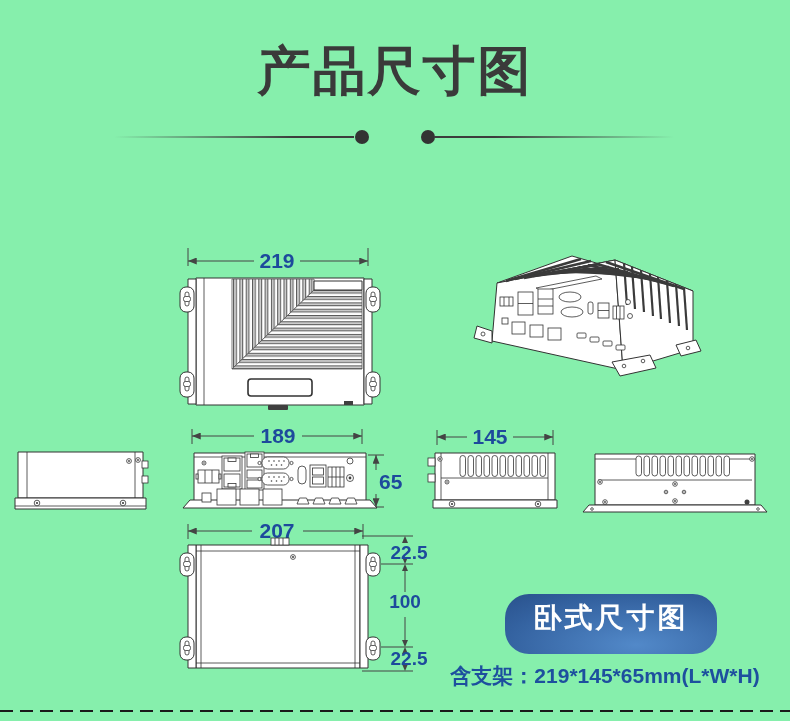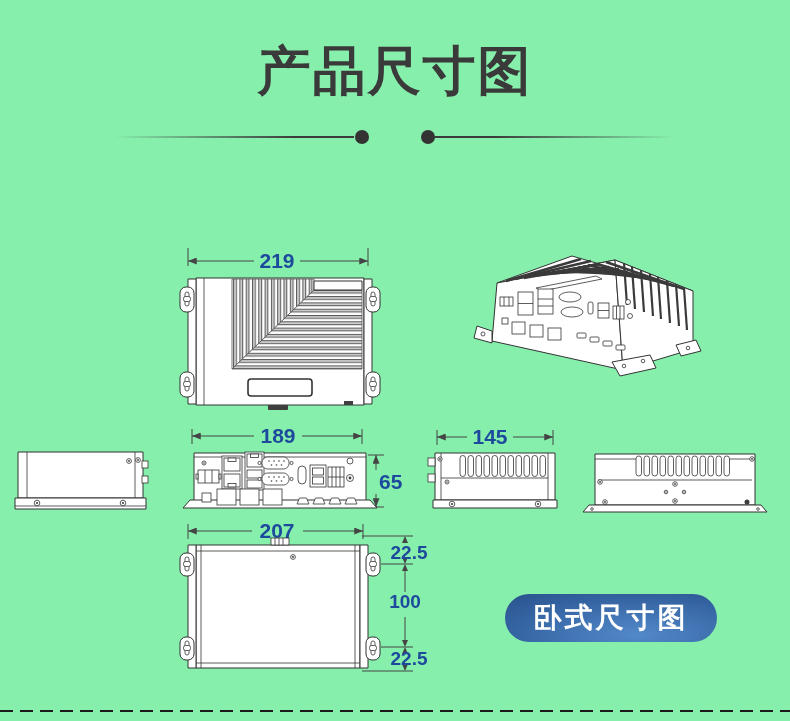--- a/index.html
+++ b/index.html
@@ -6,21 +6,21 @@
   .page{position:relative;width:790px;height:721px;background:#86efac;overflow:hidden;
         font-family:"Liberation Sans","DejaVu Sans",sans-serif;}
   .title{position:absolute;top:36px;left:0;right:0;margin:0;text-align:center;
          font-size:53px;font-weight:900;color:#3a3a3a;letter-spacing:2px;}
   .dl{position:absolute;top:136px;height:2px;width:240px;}
   .dl.left{left:114px;background:linear-gradient(90deg,rgba(80,80,80,0),#3c3c3c 75%);}
   .dl.right{left:434px;background:linear-gradient(270deg,rgba(80,80,80,0),#3c3c3c 75%);}
   .dot{position:absolute;top:130px;width:14px;height:14px;border-radius:50%;background:#333;}
   .dot.d1{left:355px;} .dot.d2{left:421px;}
   .drawing{position:absolute;left:0;top:0;}
-  .badge{position:absolute;left:505px;top:594px;width:212px;height:48px;border-radius:24px;
+  .badge{position:absolute;left:505px;top:594px;width:212px;height:60px;border-radius:24px;
          background:radial-gradient(140% 180% at 62% 85%,#5289c9 0%,#33619f 45%,#17356a 100%);
          color:#fff;font-size:28px;font-weight:800;letter-spacing:3px;
          text-align:center;line-height:48px;}
   .note{position:absolute;left:430px;top:662px;width:350px;text-align:center;
         font-size:21px;font-weight:bold;color:#1d4f9e;}
   .dashed{position:absolute;left:0;right:0;top:710px;height:2px;
           background:repeating-linear-gradient(90deg,#1a1a1a 0 13px,transparent 13px 20px);}
   .ln{fill:none;stroke:#333;stroke-width:1;stroke-linejoin:round;}
   .lt{stroke-width:.8;}
   .fw{fill:#fff;stroke:#333;stroke-width:1;stroke-linejoin:round;}
@@ -409,14 +409,15 @@
         <line class="dim" x1="405" y1="617" x2="405" y2="641"></line>
         <text class="dimtxt sm" x="405" y="608" text-anchor="middle">100</text>
         <polygon class="arr" points="402,654 408,654 405,647"></polygon>
         <polygon class="arr" points="402,664 408,664 405,671"></polygon>
         <text class="dimtxt sm" x="409" y="665" text-anchor="middle">22.5</text>
       </g>
     </g>
   </svg>
 
   <div class="badge">卧式尺寸图</div>
+  <div class="note">含支架：219*145*65mm(L*W*H)</div>
   <div class="dashed"></div>
 </div>
 
 </body></html>

